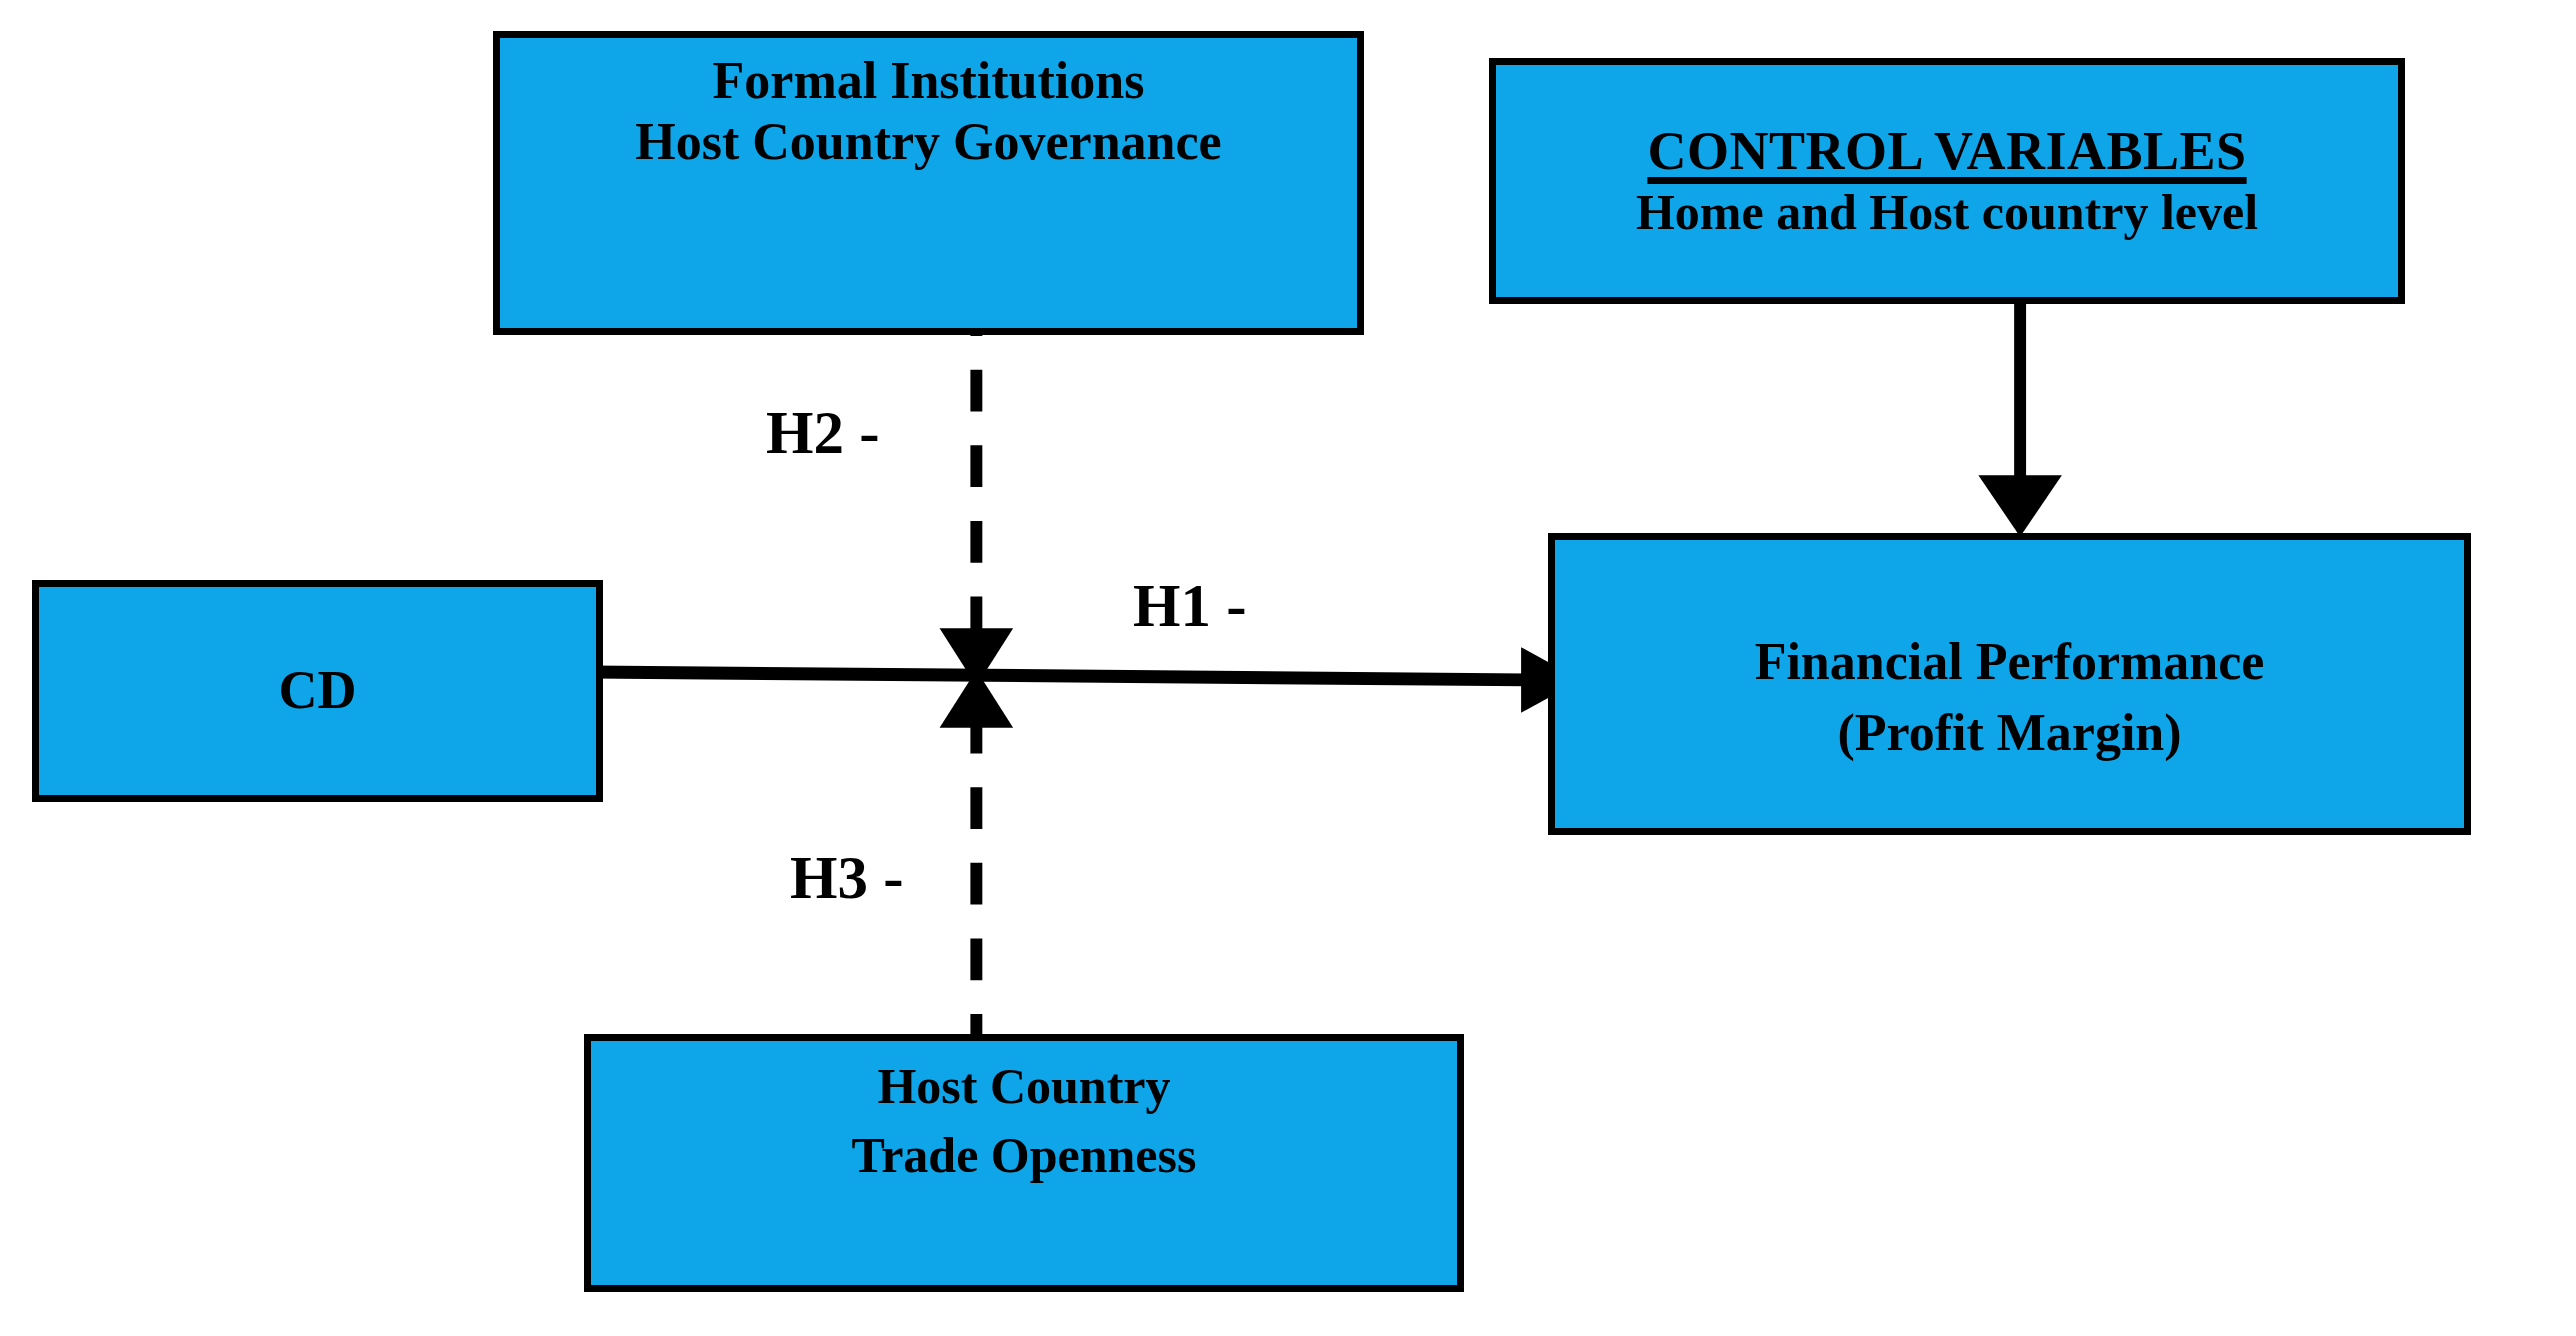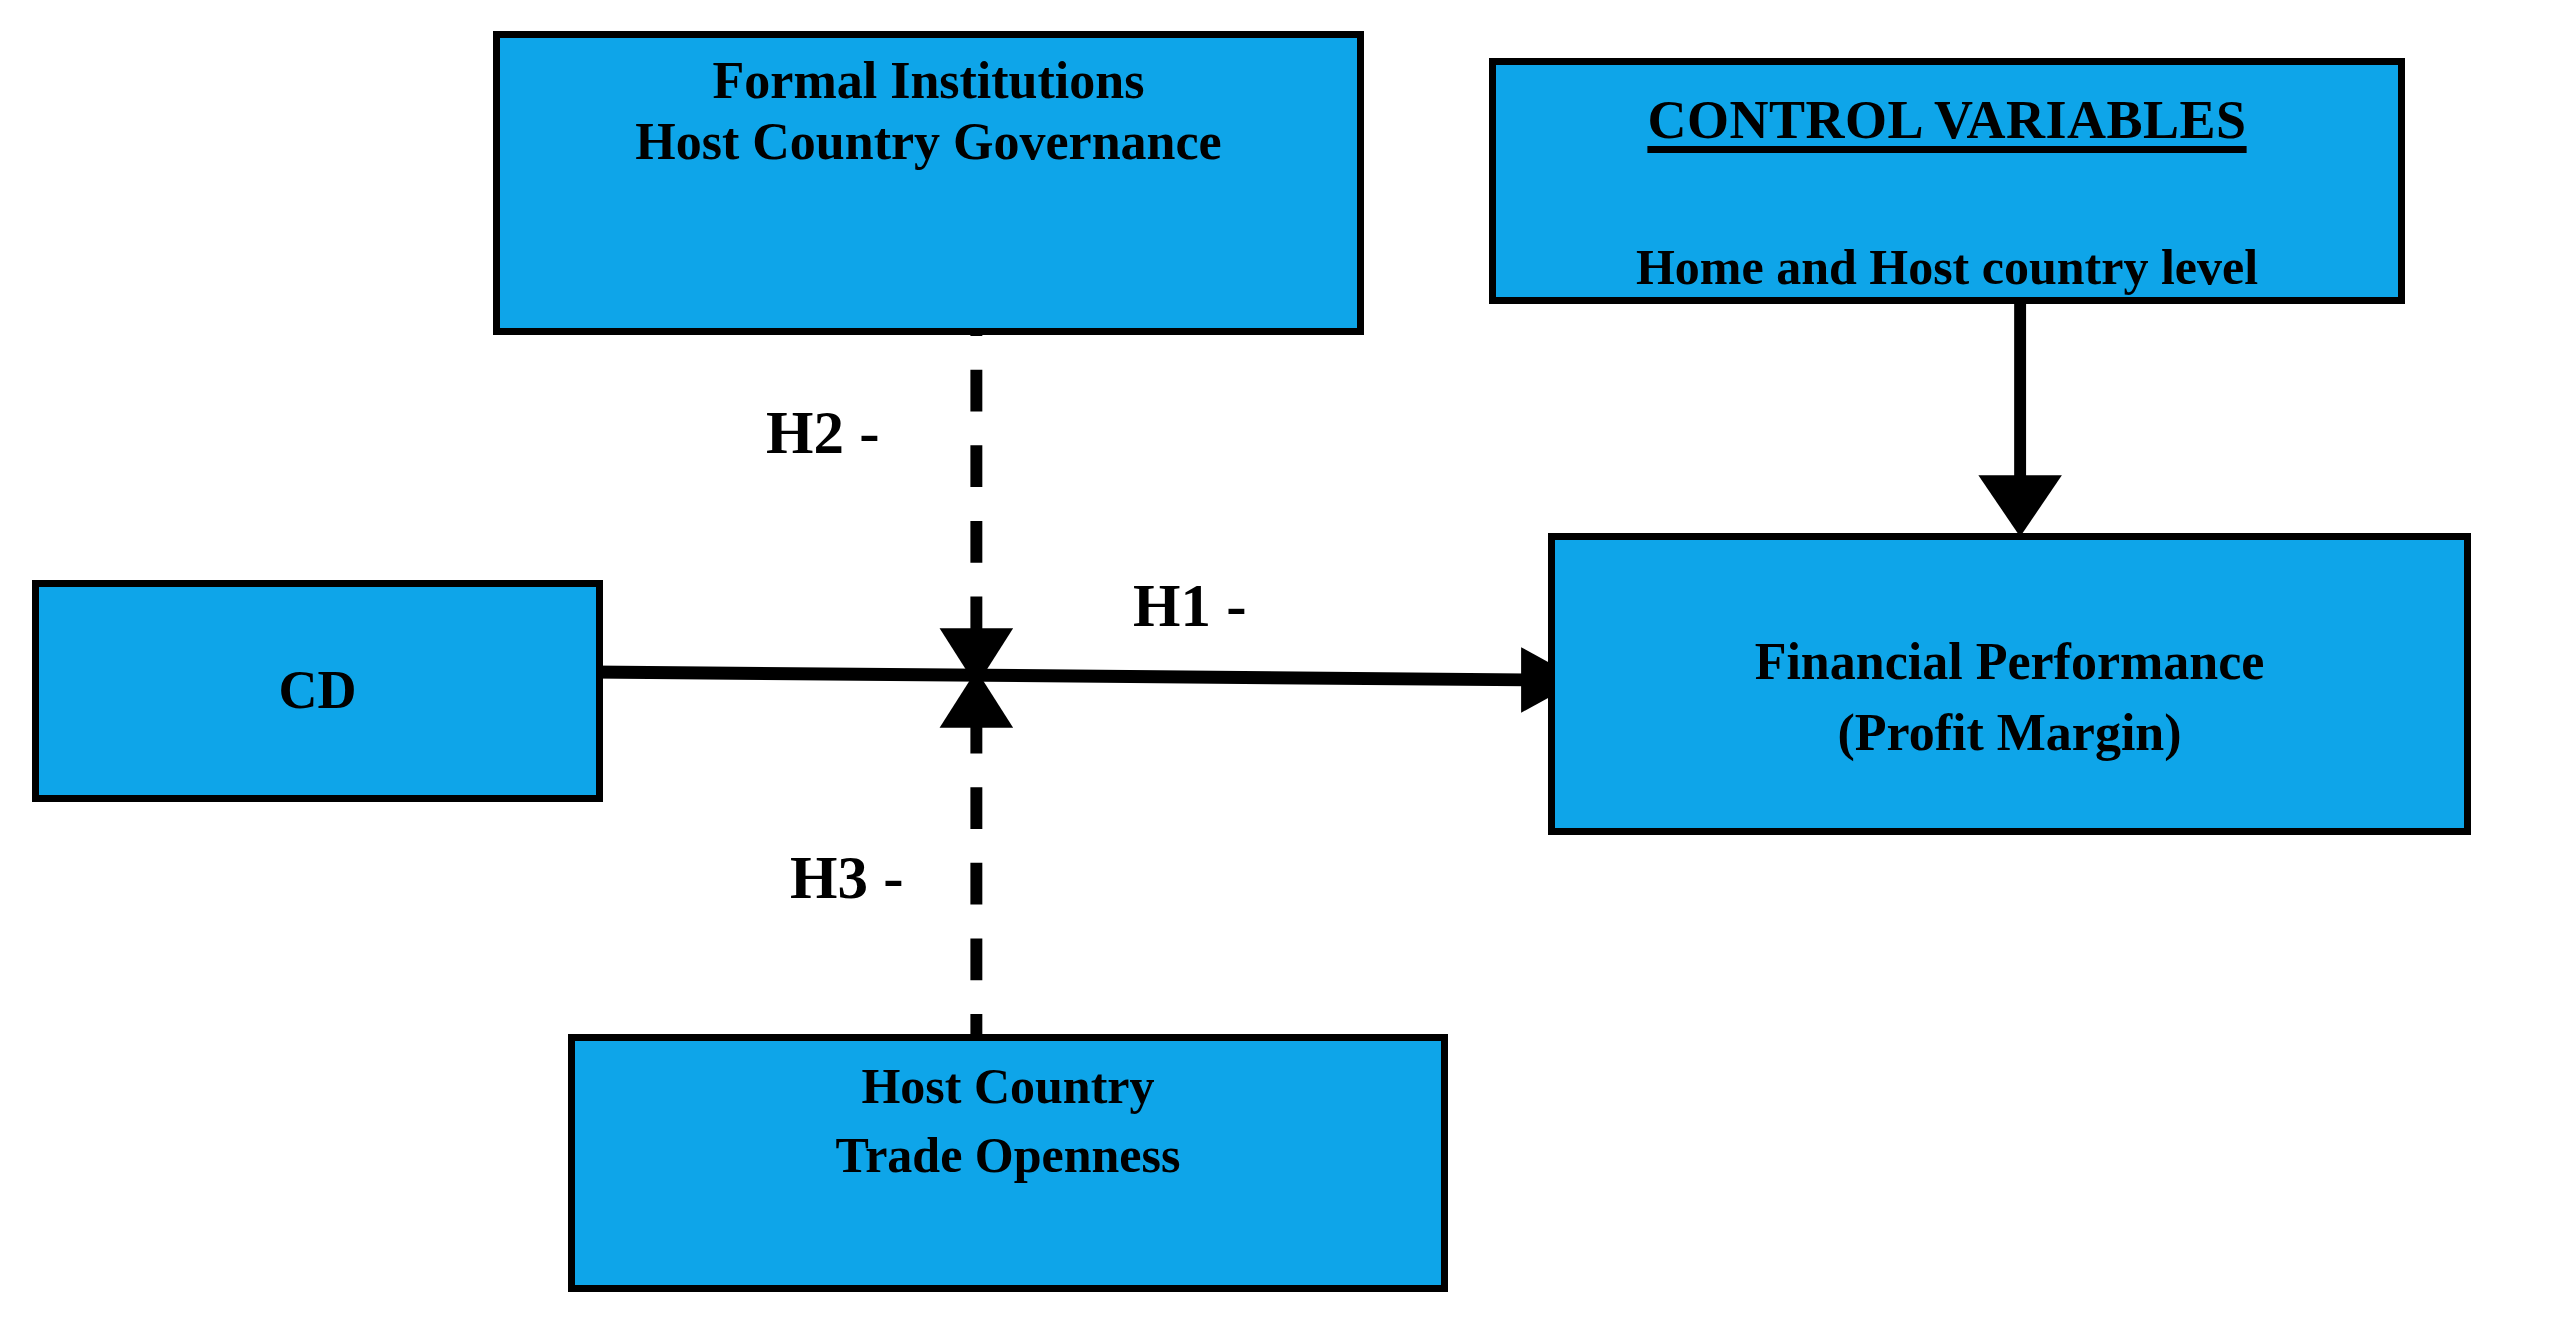--- a/index.html
+++ b/index.html
@@ -39,22 +39,22 @@
     left: 493px;  top: 31px;
     width: 871px; height: 304px;
     font-size: 52px;
     justify-content: flex-start;
     padding-top: 12px;
   }
   #node-control-variables {
     left: 1489px; top: 58px;
     width: 916px; height: 246px;
     font-size: 50px;
-    justify-content: space-between;
-    padding-top: 24px;
+    justify-content: center;
+    padding-top: 0;
   }
   #node-control-variables .heading {
     font-size: 54px;
     text-decoration: underline;
     text-decoration-thickness: 7px;
     text-underline-offset: 8px;
     letter-spacing: 0.5px;
   }
   #node-cd {
     left: 32px;   top: 580px;
@@ -63,21 +63,21 @@
   }
   #node-financial-performance {
     left: 1548px; top: 533px;
     width: 923px; height: 302px;
     font-size: 52px;
     justify-content: center;
     padding-top: 26px;
   }
   #node-financial-performance .line + .line { margin-top: 10px; }
   #node-trade-openness {
-    left: 568px;  top: 1034px;
+    left: 584px;  top: 1034px;
     width: 880px; height: 258px;
     font-size: 50px;
     justify-content: flex-start;
     padding-top: 16px;
   }
   #node-trade-openness .line + .line { margin-top: 10px; }
 
   
   .edge-label {
     position: absolute;

